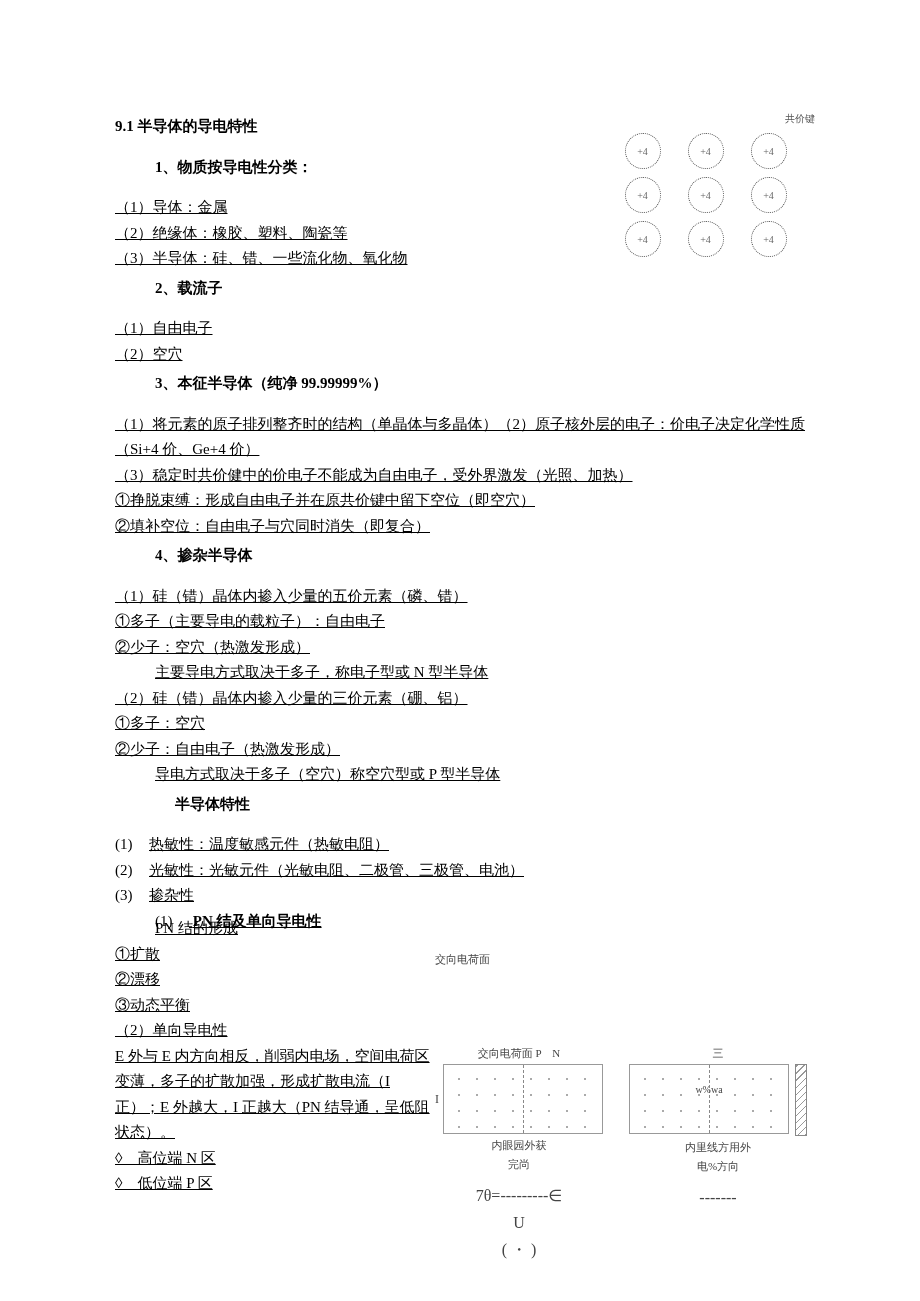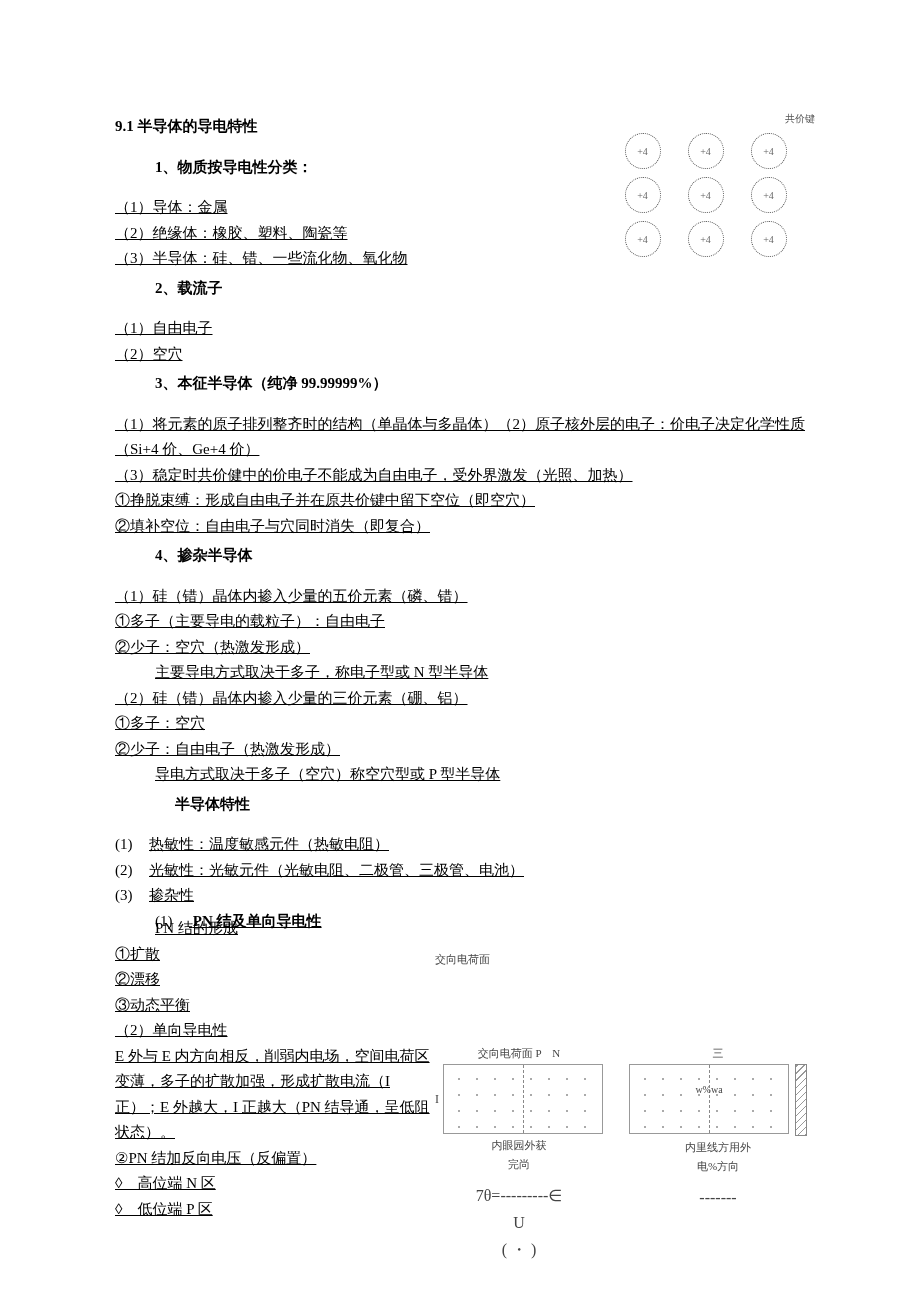--- a/index.html
+++ b/index.html
@@ -189,18 +189,17 @@
       </div>
       <div class="box-label-bot" style="white-space:pre;">内里线方用外
 电%方向</div>
       <div class="eq-row">-------</div>
     </div>
   </div>
 </div>
 
 <div class="col-left">
 <p class="line">E 外与 E 内方向相反，削弱内电场，空间电荷区变薄，多子的扩散加强，形成扩散电流（I 正）；E 外越大，I 正越大（PN 结导通，呈低阻状态）。</p>
-<p class="line">②PN 结加反向电压（反偏置）</p>
 <p class="line">◊　高位端 N 区</p>
 <p class="line">◊　低位端 P 区</p>
 </div>
 
 <div class="clear"></div>
 
 </body></html>

